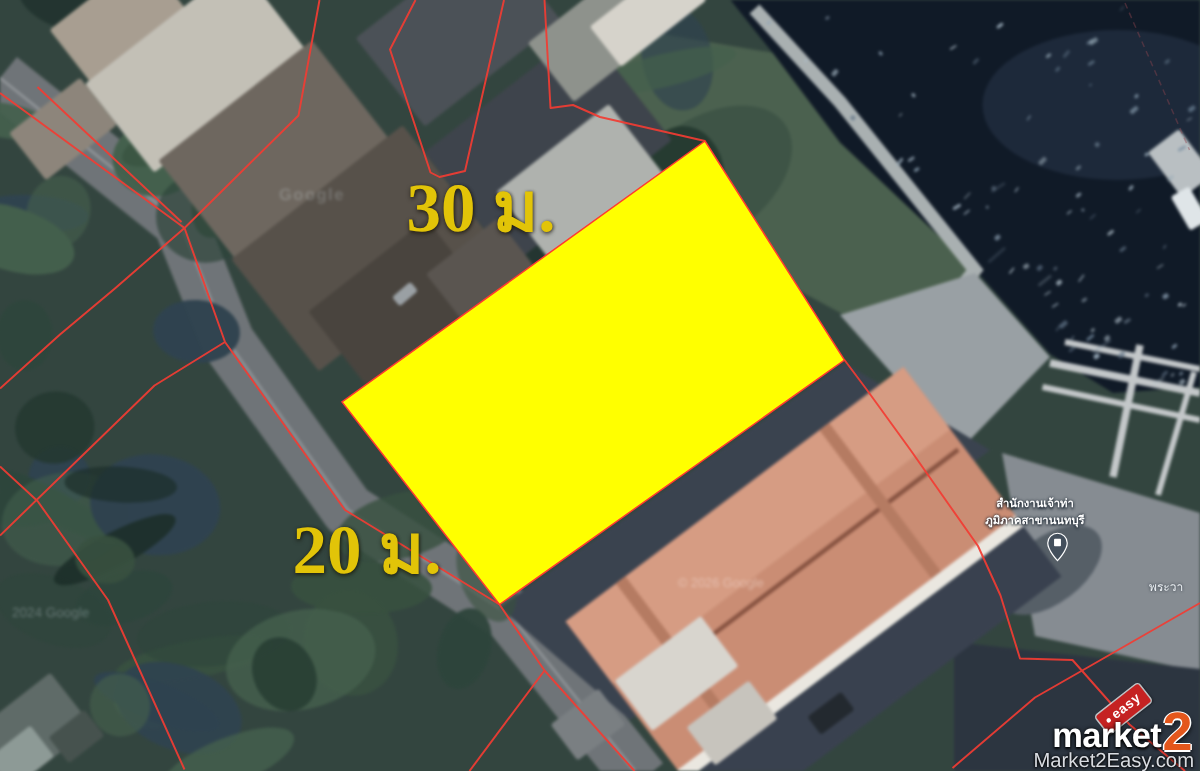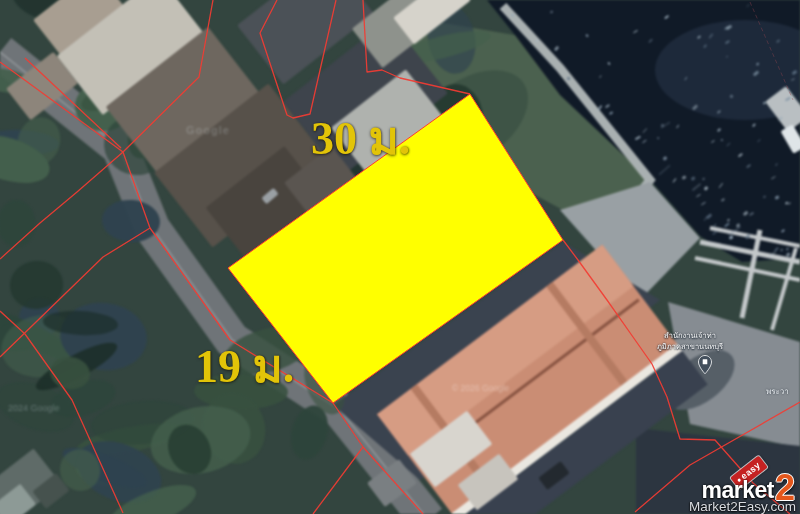--- a/index.html
+++ b/index.html
@@ -9,29 +9,29 @@
   #photo{position:absolute;inset:0;filter:blur(1.1px) saturate(.95);}
   #photo .shp{position:absolute;}
   .wm{position:absolute;font-family:"Liberation Sans",sans-serif;white-space:nowrap;}
   #wm-google-top{left:186px;top:124px;font-size:11px;font-weight:bold;letter-spacing:1px;color:rgba(225,230,235,.22);}
   #wm-google-bl{left:8px;top:403px;font-size:9px;color:rgba(215,225,232,.30);}
   #wm-roof{left:452px;top:383px;font-size:8.5px;color:rgba(255,246,238,.38);}
   
   #overlay{position:absolute;inset:0;z-index:3;}
   
   .poi{position:absolute;z-index:4;left:640px;width:100px;text-align:center;color:#fff;
-       font-size:7.5px;line-height:11px;text-shadow:0 0 2px #15202c,0 1px 2px #15202c;}
+       font-size:7.5px;line-height:11px;text-shadow:0 0 2px #15202c,0 1px 2px #15202c;font-weight:bold;}
   #poi1{top:330px;} #poi2{top:341px;}
   #road-label{position:absolute;z-index:4;left:766px;top:385px;font-size:8px;color:#eef2f5;
        text-shadow:0 0 2px #1a2430;white-space:nowrap;}
   
   .dim{position:absolute;z-index:5;font-family:"Liberation Serif",serif;font-weight:bold;
        font-size:46px;color:#e2c408;line-height:1;white-space:nowrap;
        text-shadow:0 1px 3px rgba(20,15,0,.6),1px 0 2px rgba(20,15,0,.4);}
-  #dim-top{left:271px;top:116px;margin-left:40px;}
+  #dim-top{left:271px;top:116px;}
   #dim-left{left:195px;top:344px;}
   
   #logo{position:absolute;z-index:6;right:2px;bottom:0;width:130px;height:62px;}
   #brand-row{position:absolute;right:3px;bottom:13px;display:flex;align-items:flex-end;}
   #brand-name{font-size:23px;font-weight:900;color:#fff;letter-spacing:-.5px;line-height:.9;
        text-shadow:0 1px 2px #000,0 0 3px rgba(0,0,0,.85);}
   #brand-num{font-size:36px;font-weight:900;color:#e4571c;line-height:.75;margin-left:1px;
        text-shadow:-1px 0 0 #fff,1px 0 0 #fff,0 -1px 0 #fff,0 1px 0 #fff,1px 2px 3px rgba(0,0,0,.6);}
   #easy-tag{position:absolute;right:31px;bottom:34px;width:36px;height:15px;background:#c52222;
        transform:rotate(-38deg);border-radius:2px;box-shadow:0 0 0 1px rgba(255,255,255,.7),1px 1px 2px rgba(0,0,0,.6);
@@ -274,21 +274,21 @@
       <path d="M705 355.5c-3.6 0-6.5 2.9-6.5 6.5 0 4.9 6.5 11.8 6.5 11.8s6.5-6.9 6.5-11.8c0-3.6-2.9-6.5-6.5-6.5z" fill="#434f5c" stroke="#ffffff" stroke-width=".8"></path>
       <rect x="702.7" y="359.2" width="4.6" height="5" rx=".5" fill="#fff"></rect>
     </g>
   </svg>
 
   <div class="poi" id="poi1">สำนักงานเจ้าท่า</div>
   <div class="poi" id="poi2">ภูมิภาคสาขานนทบุรี</div>
   <div id="road-label">พระวา</div>
 
   <div class="dim" id="dim-top">30 ม.</div>
-  <div class="dim" id="dim-left">19 ม.</div>
+  <div class="dim" id="dim-left">20 ม.</div>
 
   <div id="logo">
     <div id="easy-tag">
       <span class="hole"></span>
       <span class="txt">easy</span>
     </div>
     <div id="brand-row">
       <span id="brand-name">market</span>
       <span id="brand-num">2</span>
     </div>

